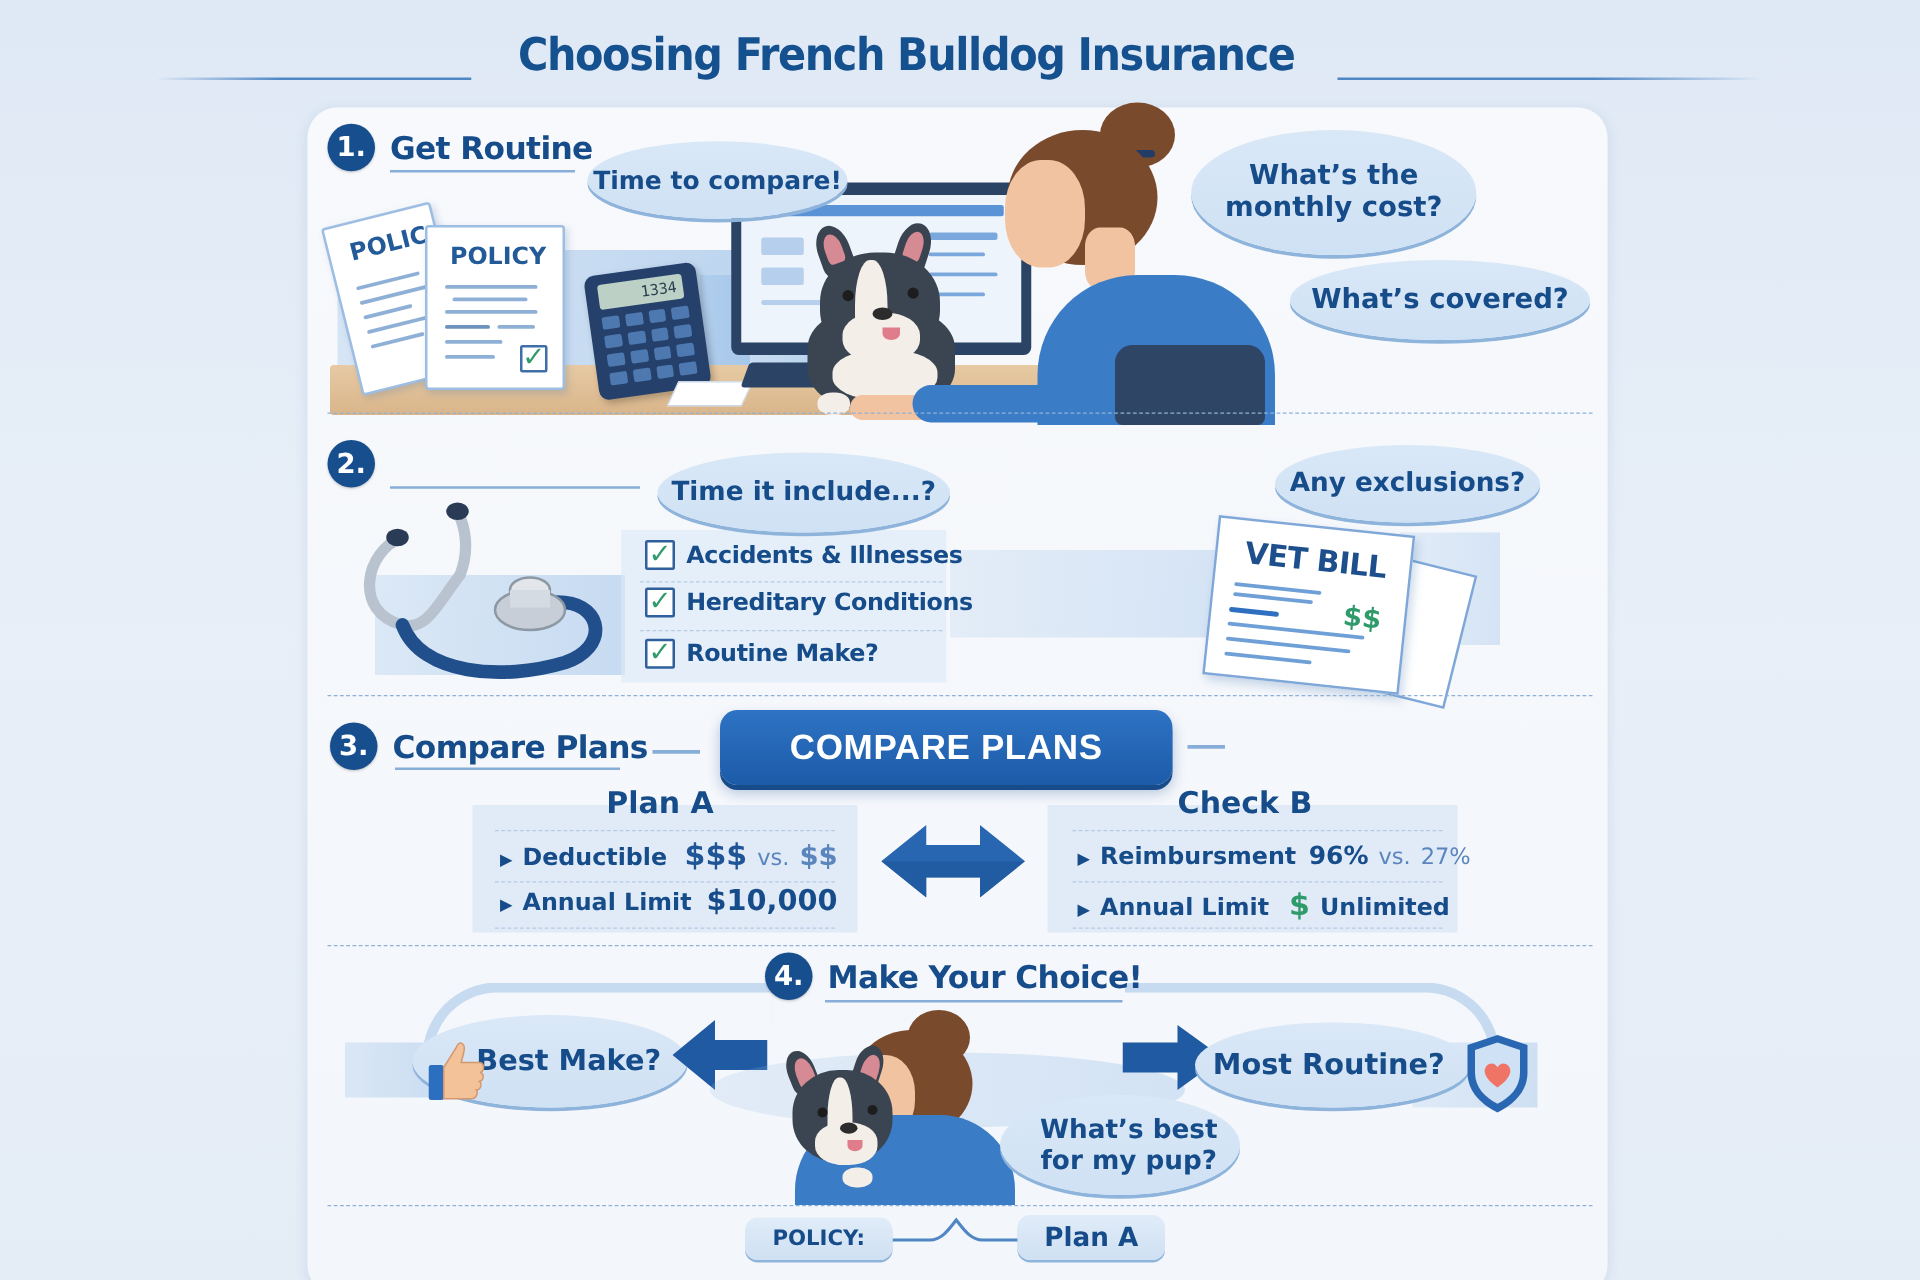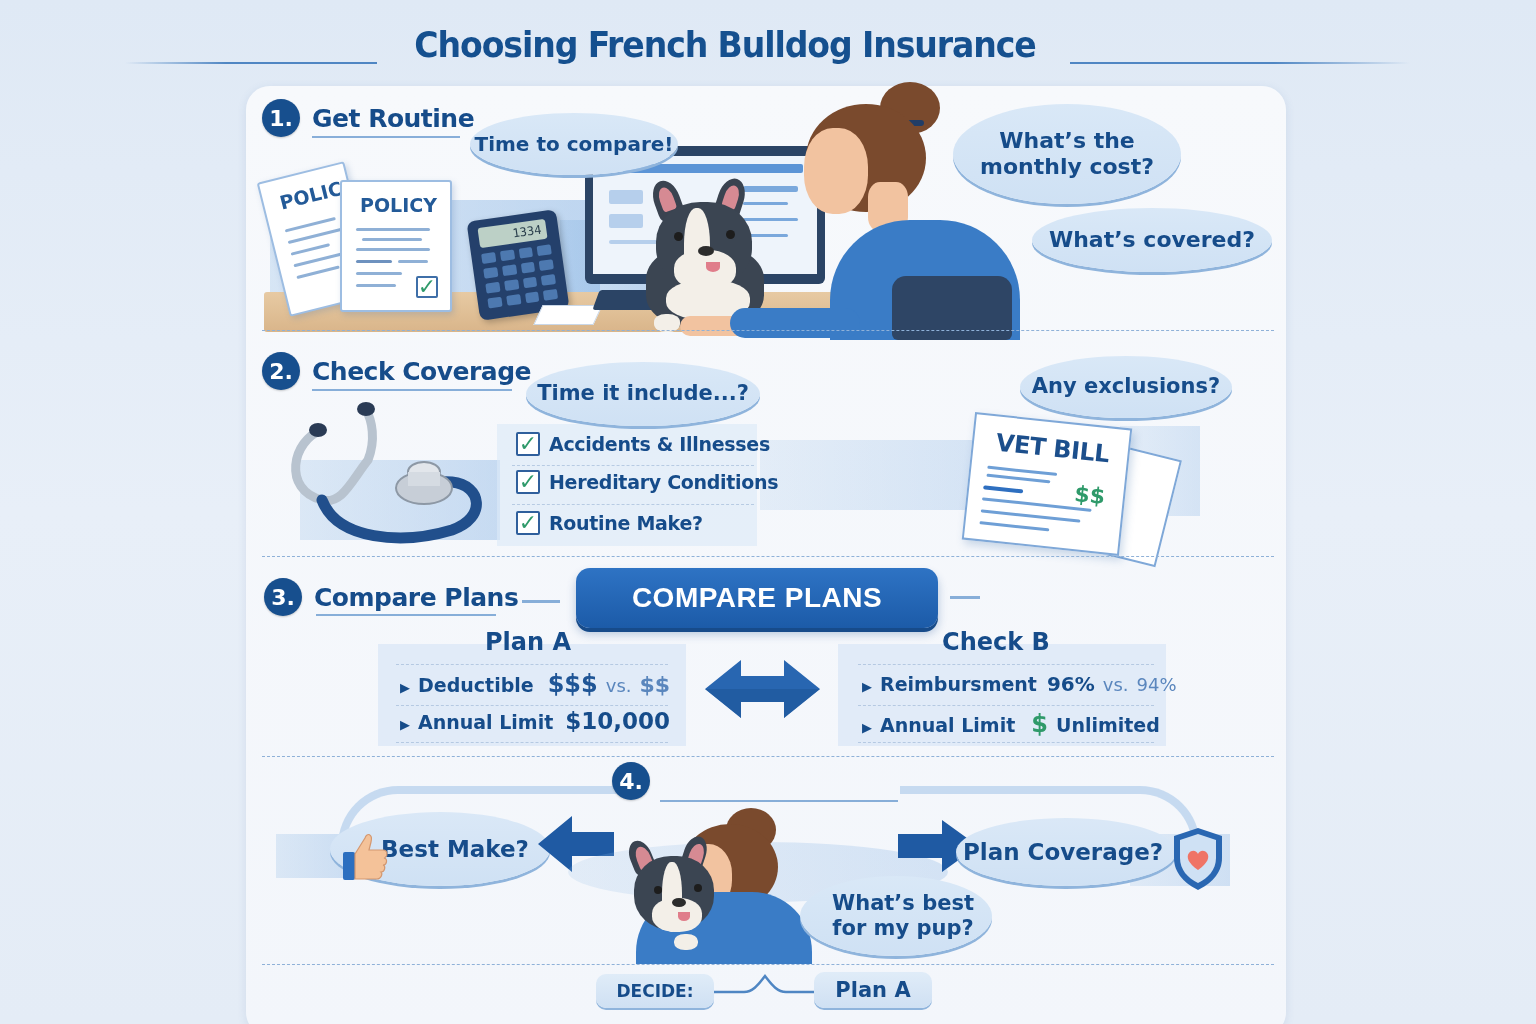--- a/index.html
+++ b/index.html
@@ -266,21 +266,20 @@
   <span><span>What’s the</span><br><span>monthly cost?</span></span>
 </div>
 <div class="bubble" style="left:1032px; top:208px; width:240px; height:64px; font-size:22px;">
   <span>What’s covered?</span>
 </div>
 
 <div class="dash" style="left:262px; top:330px; width:1012px;"></div>
 
 <div class="step" style="left:262px; top:352px;">
   <div class="badge">2.</div>
-  <div class="step-label">Check Coverage</div>
 </div>
 <div class="step-underline" style="left:312px; top:389px; width:200px;"></div>
 
 <div class="blueband" style="left:300px; top:460px; width:200px; height:80px; opacity:0.5;"></div>
 <div class="blueband" style="left:760px; top:440px; width:220px; height:70px; opacity:0.35;"></div>
 <div class="blueband" style="left:1120px; top:426px; width:80px; height:90px; opacity:0.35;"></div>
 
 <svg class="stetho" style="left:282px; top:400px;" width="210" height="150" viewBox="0 0 210 150">
   <path d="M40 30 C10 40, 0 90, 40 100 C60 105, 70 80, 86 60 C94 40, 90 20, 84 10" fill="none" stroke="#b8c3cf" stroke-width="9" stroke-linecap="round"></path>
   <path d="M40 100 C55 140, 120 145, 170 130 C205 118, 200 85, 170 82 C150 80, 135 88, 130 90" fill="none" stroke="#214f8c" stroke-width="11" stroke-linecap="round"></path>
@@ -363,40 +362,41 @@
 </svg>
 
 <div class="plan-panel" style="left:838px; top:644px; width:328px; height:102px;"></div>
 <div class="plan-title" style="left:896px; top:628px; width:200px;">Check B</div>
 <div class="plan-sep" style="left:858px; top:664px; width:296px;"></div>
 <div class="plan-row" style="left:862px; top:672px;">
   <span class="tri">▶</span>
   <span>Reimbursment</span>
   <span style="font-size:20px; margin-left:2px;">96%</span>
   <span class="muted">vs.</span>
-  <span class="muted">94%</span>
+  <span class="muted">27%</span>
 </div>
 <div class="plan-sep" style="left:858px; top:705px; width:296px;"></div>
 <div class="plan-row" style="left:862px; top:710px;">
   <span class="tri">▶</span>
   <span>Annual Limit</span>
   <span class="green" style="margin-left:8px;">$</span>
   <span>Unlimited</span>
 </div>
 <div class="plan-sep" style="left:858px; top:742px; width:296px;"></div>
 
 <div class="dash" style="left:262px; top:756px; width:1012px;"></div>
 
 <div class="swoosh" style="left:338px; top:786px; width:280px; height:60px;"></div>
 <div class="swoosh" style="left:900px; top:786px; width:300px; height:60px; transform:scaleX(-1);"></div>
 <div class="blueband" style="left:276px; top:834px; width:100px; height:44px; opacity:0.5;"></div>
 <div class="blueband" style="left:1130px; top:834px; width:100px; height:52px; opacity:0.4;"></div>
 
 <div class="step" style="left:612px; top:762px;">
   <div class="badge">4.</div>
+  <div class="step-label">Make Your Choice!</div>
 </div>
 <div class="step-underline" style="left:660px; top:800px; width:238px;"></div>
 
 <div class="option-bubble" style="left:330px; top:812px; width:220px; height:74px;">
   <span style="margin-left:30px;">Best Make?</span>
 </div>
 <svg class="thumb" viewBox="0 0 48 52">
   <rect x="2" y="22" width="12" height="28" rx="2" fill="#2c6fc0"></rect>
   <path d="M14 24 L24 8 C26 2, 32 4, 30 12 L28 20 L42 20 C47 20, 47 27, 43 28 C47 29, 46 35, 42 35 C45 36, 44 42, 40 42 C42 44, 40 49, 36 49 L14 49 Z" fill="#f4c299" stroke="#d49870" stroke-width="1.2"></path>
 </svg>
@@ -426,27 +426,27 @@
 </div>
 
 <div class="bubble" style="left:800px; top:876px; width:192px; height:80px; font-size:21px;">
   <span style="margin-left:14px;"><span>What’s best</span><br><span>for my pup?</span></span>
 </div>
 
 <svg class="arrow-solid" style="left:898px; top:820px;" width="80" height="52" viewBox="0 0 80 52">
   <polygon points="80,26 44,0 44,14 0,14 0,38 44,38 44,52" fill="#1f5aa3"></polygon>
 </svg>
 <div class="option-bubble" style="left:956px; top:818px; width:220px; height:68px;">
-  <span style="margin-left:-6px;">Plan Coverage?</span>
+  <span style="margin-left:-6px;">Most Routine?</span>
 </div>
 <svg class="shield" viewBox="0 0 56 66">
   <path d="M28 2 L52 10 L52 32 C52 48, 40 58, 28 64 C16 58, 4 48, 4 32 L4 10 Z" fill="#2a67b2"></path>
   <path d="M28 8 L46 14 L46 32 C46 44, 38 52, 28 57 C18 52, 10 44, 10 32 L10 14 Z" fill="#cfe1f4"></path>
   <path d="M28 44 C18 37, 16 31, 19 27 C22 23, 27 25, 28 28 C29 25, 34 23, 37 27 C40 31, 38 37, 28 44 Z" fill="#ef7466"></path>
 </svg>
 
 <div class="dash" style="left:262px; top:964px; width:1012px;"></div>
 
-<div class="decide-pill" style="left:596px; top:974px; width:118px; height:34px; font-size:17px;">DECIDE:</div>
+<div class="decide-pill" style="left:596px; top:974px; width:118px; height:34px; font-size:17px;">POLICY:</div>
 <svg class="abs" style="left:714px; top:972px;" width="102" height="26" viewBox="0 0 102 26">
   <path d="M0 20 L30 20 C40 20, 46 10, 51 4 C56 10, 62 20, 72 20 L102 20" fill="none" stroke="#4f86c3" stroke-width="2.5"></path>
 </svg>
 <div class="decide-pill" style="left:814px; top:972px; width:118px; height:36px; font-size:21px;">Plan A</div>
 
 </body></html>

